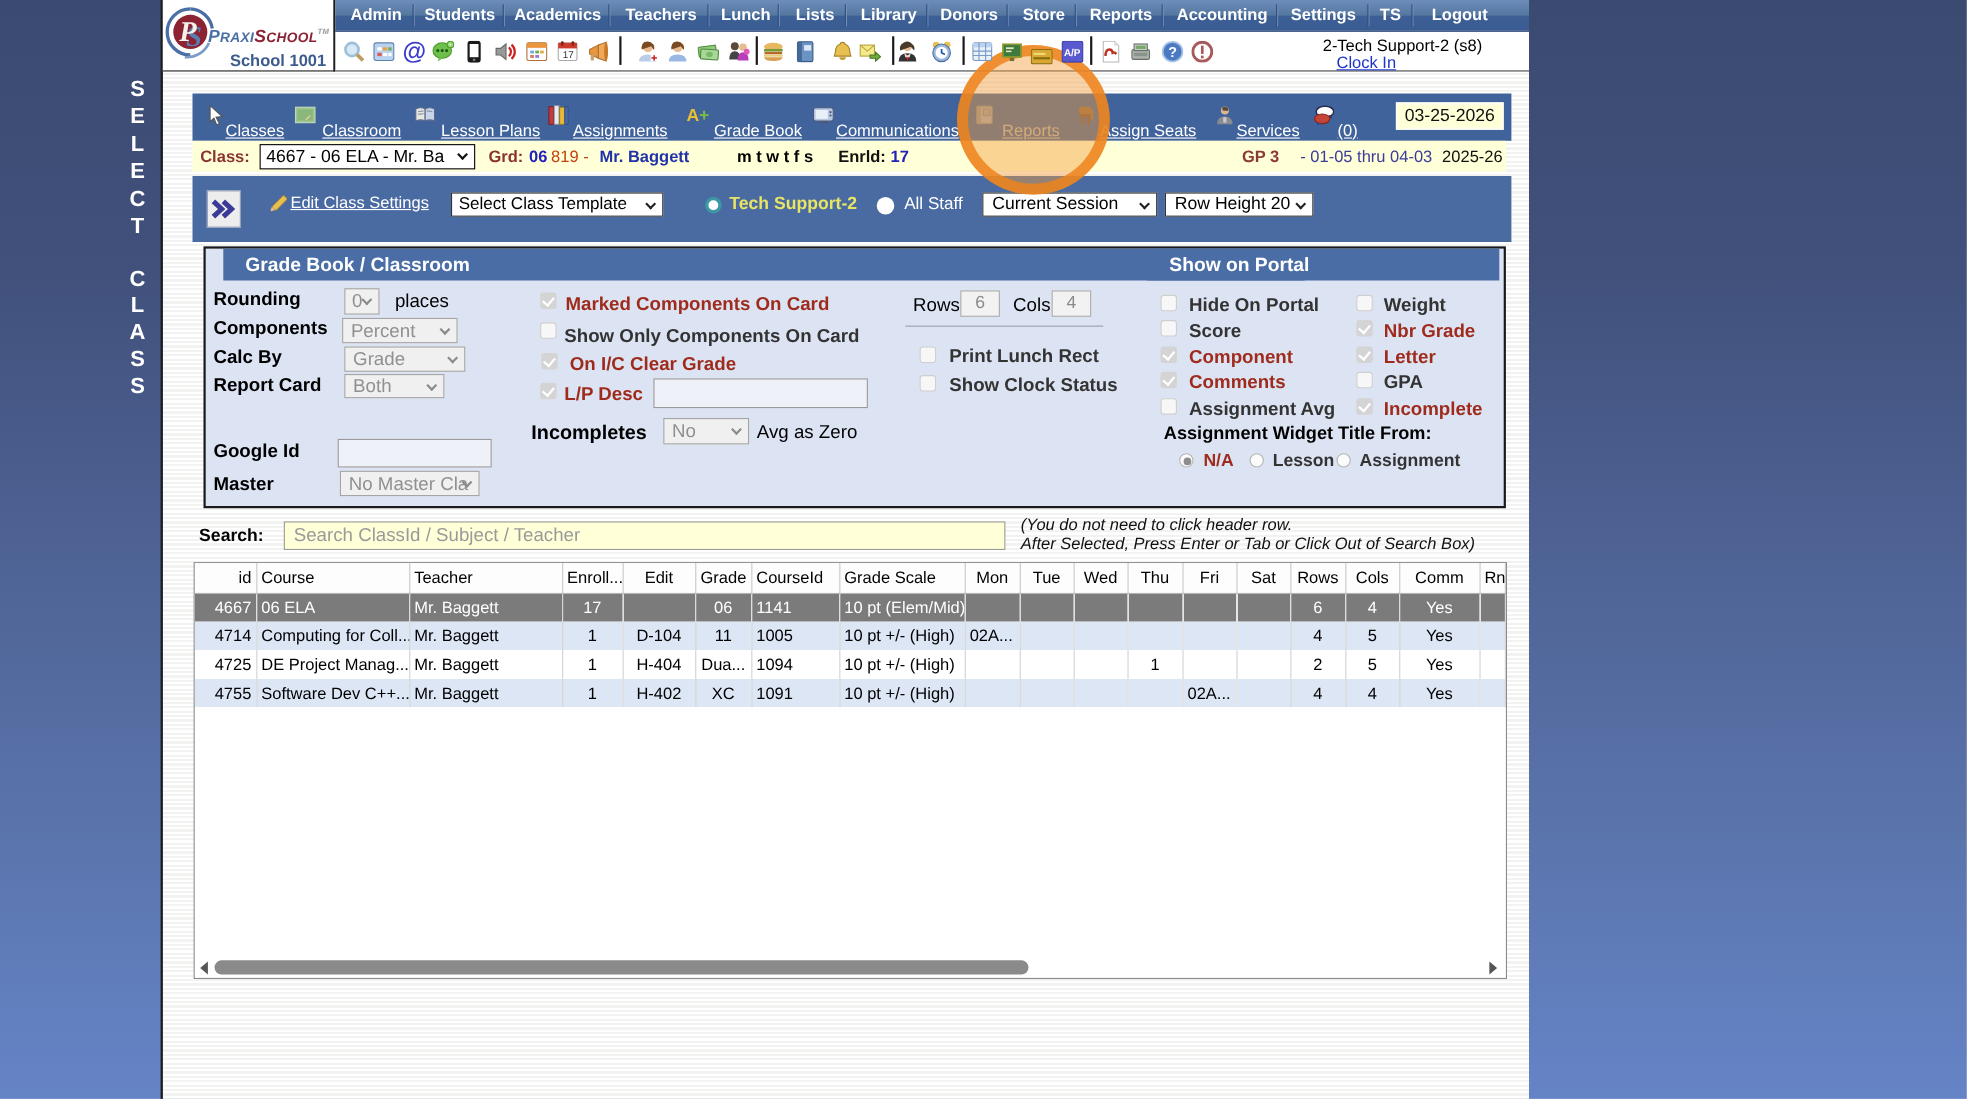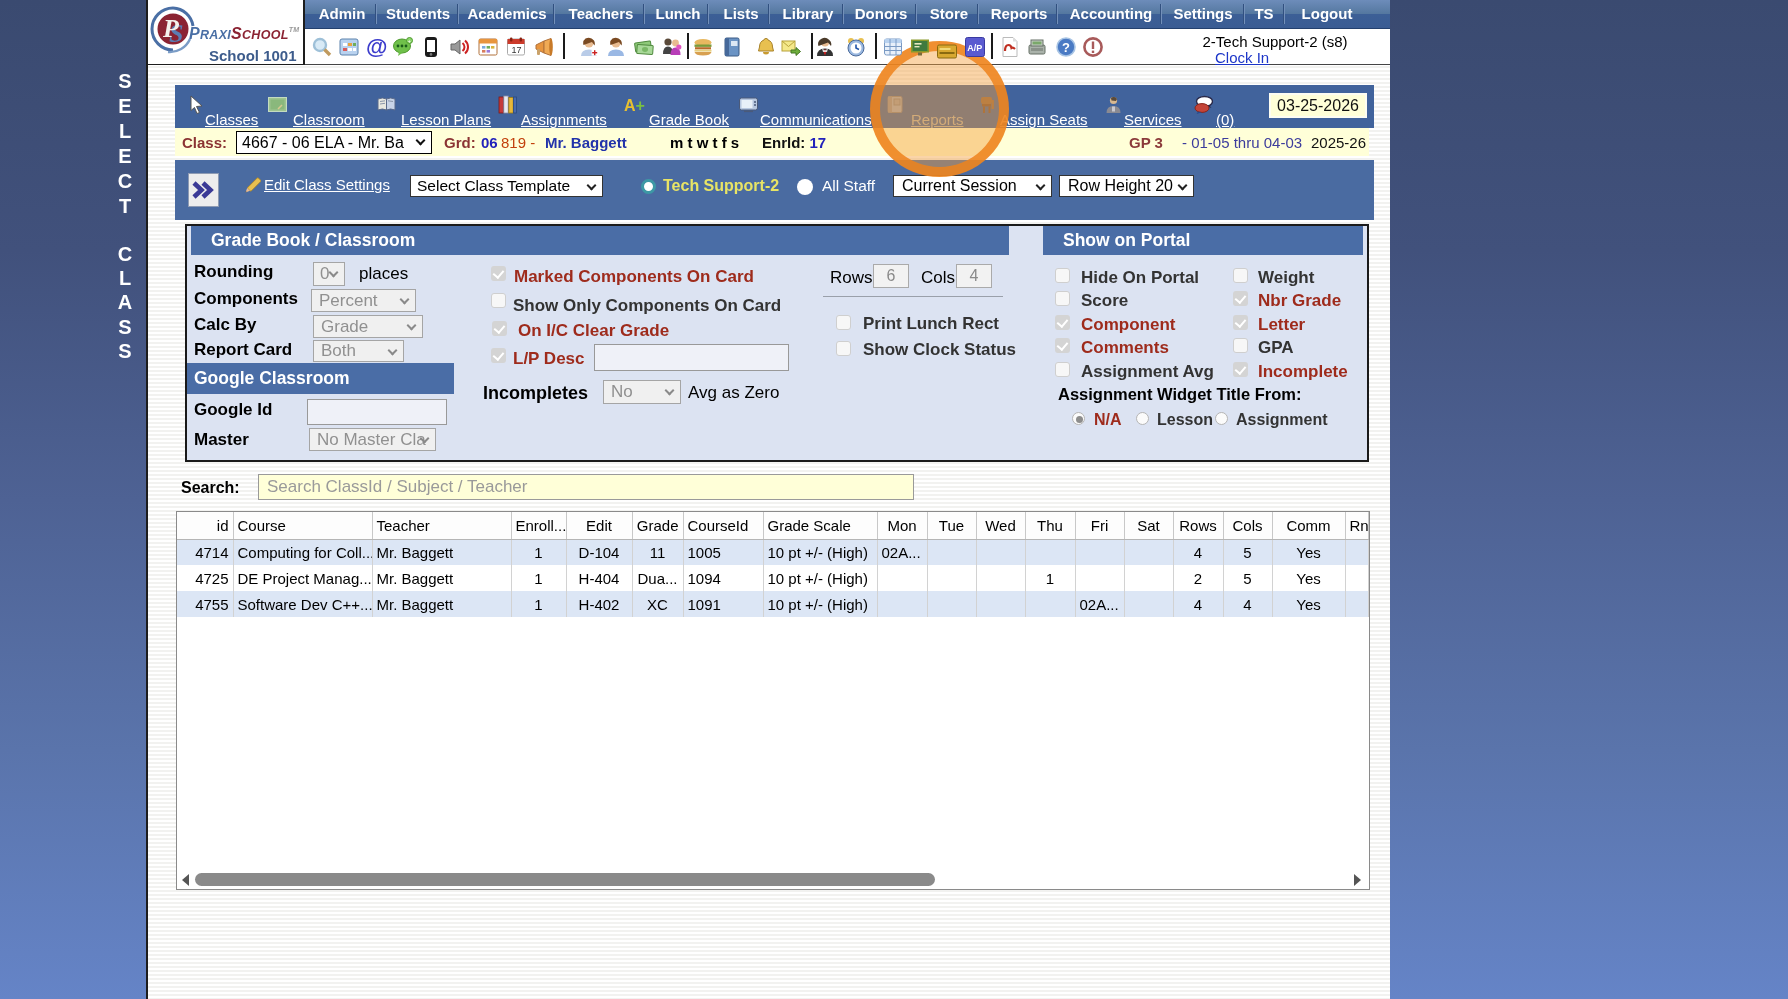--- a/index.html
+++ b/index.html
@@ -416,23 +416,22 @@
     <span class="wsel" style="left:235px;top:15px;width:193px;height:22px;padding-left:6px">Select Class Template<span class="arr"></span></span>
     <div id="radio1"></div>
     <div id="radio2"></div>
     <span id="ts2">Tech Support-2</span>
     <span id="allstaff">All Staff</span>
     <span class="wsel" style="left:718px;top:15px;width:159px;height:22px;padding-left:8px;font-size:16px">Current Session<span class="arr"></span></span>
     <span class="wsel" style="left:884px;top:15px;width:135px;height:22px;padding-left:8px;font-size:16px">Row Height 20<span class="arr"></span></span>
   </div>
 
   <div id="panel">
-    <div class="phead" style="left:4px;top:0;width:818px;height:29px">Grade Book / Classroom</div>
+    <div class="phead" style="left:16px;top:0;width:983px;height:29px">Grade Book / Classroom</div>
     <div class="phead" style="left:856px;top:0;width:320px;height:29px;">Show on Portal</div>
-    <div class="phead" style="left:0;top:137px;width:267px;height:31px;padding-left:7px;line-height:31px">Google Classroom</div>
 
     <div class="flabel" style="left:7px;top:36px">Rounding</div>
     <span class="dsel" style="left:126px;top:36px;width:32px;height:24px;line-height:22px;padding-left:6px">0<span class="arr2"></span></span>
     <div style="position:absolute;left:172px;top:38px;font-size:17px">places</div>
     <div class="flabel" style="left:7px;top:63px">Components</div>
     <span class="dsel" style="left:124px;top:63px;width:105px;height:23px;line-height:21px">Percent<span class="arr2"></span></span>
     <div class="flabel" style="left:7px;top:89px">Calc By</div>
     <span class="dsel" style="left:126px;top:89px;width:110px;height:23px;line-height:21px">Grade<span class="arr2"></span></span>
     <div class="flabel" style="left:7px;top:114px">Report Card</div>
     <span class="dsel" style="left:126px;top:114px;width:91px;height:22px;line-height:20px">Both<span class="arr2"></span></span>
@@ -491,20 +490,21 @@
     <div class="radio sel" style="left:885px;top:186px"></div>
     <div class="redlbl" style="left:907px;top:185px;font-size:16px">N/A</div>
     <div class="radio" style="left:949px;top:186px"></div>
     <div class="graylbl" style="left:970px;top:185px;font-size:16px">Lesson</div>
     <div class="radio" style="left:1028px;top:186px"></div>
     <div class="graylbl" style="left:1049px;top:185px;font-size:16px">Assignment</div>
   </div>
 
   <div id="searchLbl">Search:</div>
   <div id="searchInput">Search ClassId / Subject / Teacher</div>
+  <div id="searchNote">(You do not need to click header row.<br>After Selected, Press Enter or Tab or Click Out of Search Box)</div>
 
   <div id="grid">
     <table>
       <colgroup>
         <col style="width:56px">
           <col style="width:139px">
           <col style="width:139px">
           <col style="width:55px">
           <col style="width:66px">
           <col style="width:51px">
@@ -535,20 +535,40 @@
             <th class="tc">Tue</th>
             <th class="tc">Wed</th>
             <th class="tc">Thu</th>
             <th class="tc">Fri</th>
             <th class="tc">Sat</th>
             <th class="tc">Rows</th>
             <th class="tc">Cols</th>
             <th class="tc">Comm</th>
             <th>Rnd</th>
           </tr>
+      <tr class="sel">
+            <td class="tr">4667</td>
+            <td>06 ELA</td>
+            <td>Mr. Baggett</td>
+            <td class="tc">17</td>
+            <td></td>
+            <td class="tc">06</td>
+            <td>1141</td>
+            <td>10 pt (Elem/Mid)</td>
+            <td></td>
+            <td></td>
+            <td></td>
+            <td></td>
+            <td></td>
+            <td></td>
+            <td class="tc">6</td>
+            <td class="tc">4</td>
+            <td class="tc">Yes</td>
+            <td></td>
+          </tr>
       <tr class="blue">
             <td class="tr">4714</td>
             <td>Computing for Coll...</td>
             <td>Mr. Baggett</td>
             <td class="tc">1</td>
             <td class="tc">D-104</td>
             <td class="tc">11</td>
             <td>1005</td>
             <td>10 pt +/- (High)</td>
             <td>02A...</td>

